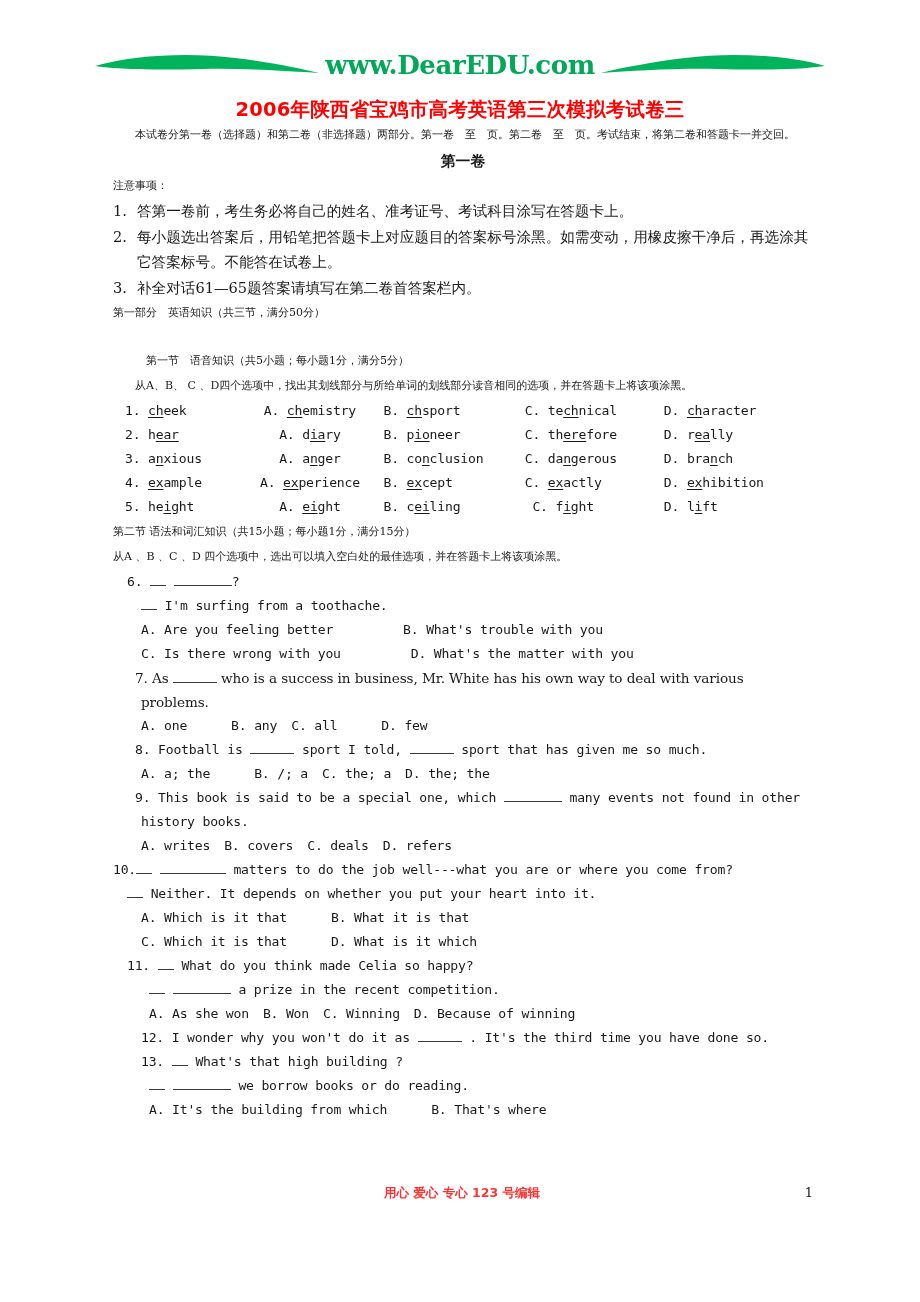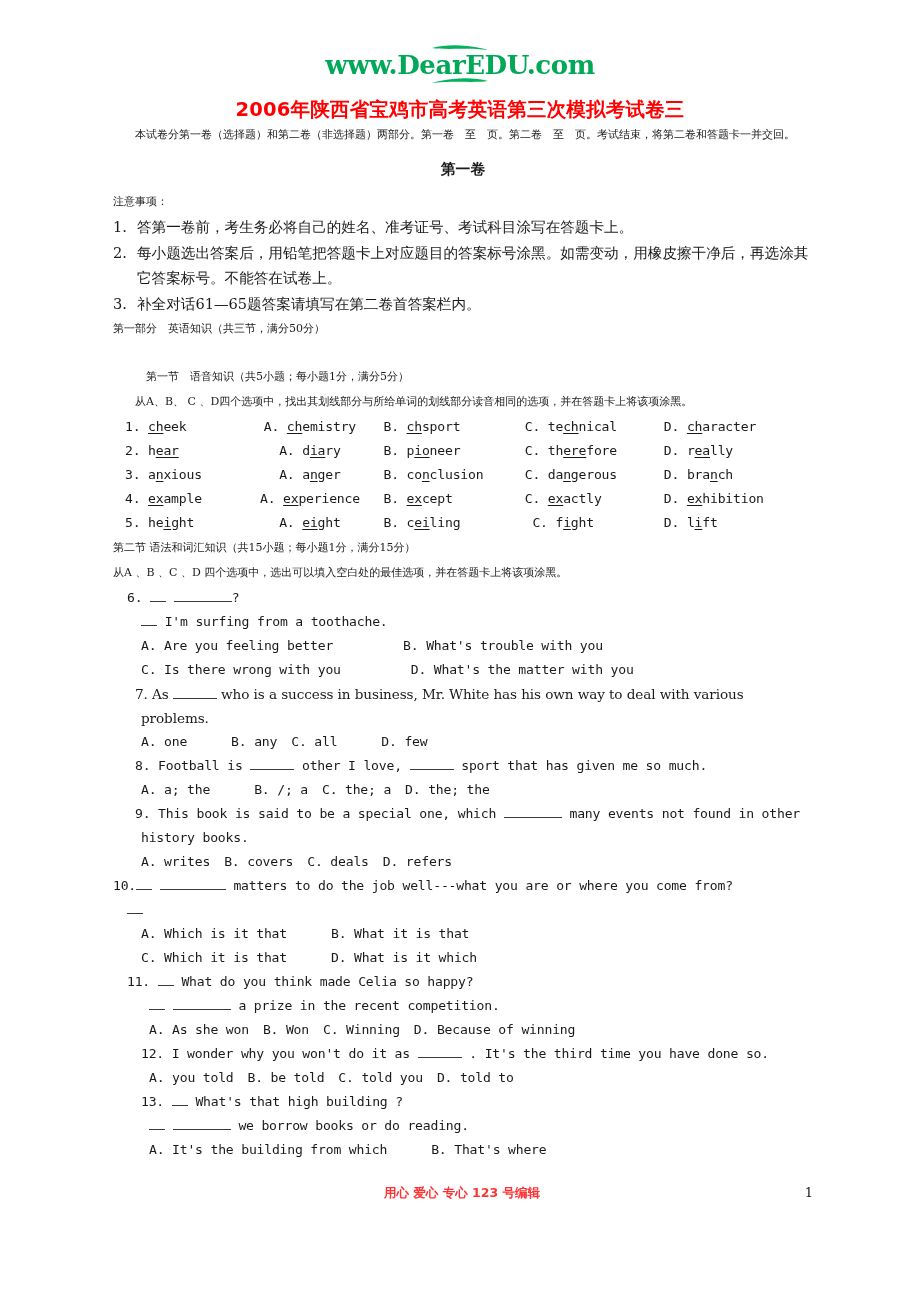--- a/index.html
+++ b/index.html
@@ -20,21 +20,20 @@
   
   .logo-band {
     position: absolute;
     left: 0;
     top: 44px;
     width: 920px;
     height: 40px;
     display: flex;
     align-items: center;
     justify-content: center;
-    flex-direction: column;
   }
   .logo-swoosh {
     display: block;
   }
   .logo-text {
     font-family: "DejaVu Serif", "Liberation Serif", serif;
     font-weight: bold;
     font-size: 26px;
     color: #00a857;
     letter-spacing: -0.4px;
@@ -78,21 +77,21 @@
   }
   .indent2 { text-indent: 2em; }
   .indent3 { text-indent: 3em; }
 
   .center-bold {
     text-align: center;
     font-family: "DejaVu Sans", "Liberation Sans", sans-serif;
     font-weight: bold;
     font-size: 14.8px;
     line-height: 25px;
-    margin: 8px;
+    margin: 0;
   }
 
   .notes-list { margin: 0; }
   .note-row {
     font-family: "DejaVu Serif", "Liberation Serif", serif;
     font-size: 14.6px;
     line-height: 25.5px;
     display: flex;
     align-items: flex-start;
   }
@@ -289,46 +288,45 @@
       <p class="q q-ind2"><span>C. Is there wrong with you</span><span class="opt-gap-xl"></span><span>D. What's the matter with you</span></p>
     </div>
 
     <div>
       <p class="q q-narrow q-ind4"><span>7.</span>&nbsp;<span>As</span>&nbsp;<span class="blank blank-md"></span>&nbsp;<span>who is a success in business, Mr. White has his own way to deal with various</span></p>
       <p class="q q-narrow q-ind2">problems.</p>
       <p class="q q-ind2"><span>A. one</span><span class="opt-gap-lg"></span><span>B. any</span><span class="opt-gap"></span><span>C. all</span><span class="opt-gap-lg"></span><span>D. few</span></p>
     </div>
 
     <div>
-      <p class="q q-ind4"><span>8.</span>&nbsp;<span>Football is</span>&nbsp;<span class="blank blank-md"></span>&nbsp;<span>other I love,</span>&nbsp;<span class="blank blank-md"></span>&nbsp;<span>sport that has given me so much.</span></p>
+      <p class="q q-ind4"><span>8.</span>&nbsp;<span>Football is</span>&nbsp;<span class="blank blank-md"></span>&nbsp;<span>sport I told,</span>&nbsp;<span class="blank blank-md"></span>&nbsp;<span>sport that has given me so much.</span></p>
       <p class="q q-ind2"><span>A. a; the</span><span class="opt-gap-lg"></span><span>B. /; a</span><span class="opt-gap"></span><span>C. the; a</span><span class="opt-gap"></span><span>D. the; the</span></p>
     </div>
 
     <div>
       <p class="q q-ind4"><span>9.</span>&nbsp;<span>This book is said to be a special one, which</span>&nbsp;<span class="blank blank-lg"></span>&nbsp;<span>many events not found in other</span></p>
       <p class="q q-ind2">history books.</p>
       <p class="q q-ind2"><span>A. writes</span><span class="opt-gap"></span><span>B. covers</span><span class="opt-gap"></span><span>C. deals</span><span class="opt-gap"></span><span>D. refers</span></p>
     </div>
 
     <div>
       <p class="q"><span>10.</span><span class="dash"></span>&nbsp;<span class="blank blank-xl"></span>&nbsp;<span>matters to do the job well---what you are or where you come from?</span></p>
-      <p class="q q-ind1"><span class="dash"></span>&nbsp;</p>
+      <p class="q q-ind1"><span class="dash"></span>&nbsp;<span>Neither. It depends on whether you put your heart into it.</span></p>
       <p class="q q-ind2"><span>A. Which is it that</span><span class="opt-gap-lg"></span><span>B. What it is that</span></p>
       <p class="q q-ind2"><span>C. Which it is that</span><span class="opt-gap-lg"></span><span>D. What is it which</span></p>
     </div>
 
     <div>
       <p class="q q-ind1"><span>11.</span>&nbsp;<span class="dash"></span>&nbsp;<span>What do you think made Celia so happy?</span></p>
       <p class="q q-ind3"><span class="dash"></span>&nbsp;<span class="blank blank-lg"></span>&nbsp;<span>a prize in the recent competition.</span></p>
       <p class="q q-ind3"><span>A. As she won</span><span class="opt-gap"></span><span>B. Won</span><span class="opt-gap"></span><span>C. Winning</span><span class="opt-gap"></span><span>D. Because of winning</span></p>
     </div>
 
     <div>
       <p class="q q-ind2"><span>12.</span>&nbsp;<span>I wonder why you won't do it as</span>&nbsp;<span class="blank blank-md"></span>&nbsp;<span>. It's the third time you have done so.</span></p>
-      <p class="q q-ind3"><span>A. you told</span><span class="opt-gap"></span><span>B. be told</span><span class="opt-gap"></span><span>C. told you</span><span class="opt-gap"></span><span>D. told to</span></p>
     </div>
 
     <div>
       <p class="q q-ind2"><span>13.</span>&nbsp;<span class="dash"></span>&nbsp;<span>What's that high building ?</span></p>
       <p class="q q-ind3"><span class="dash"></span>&nbsp;<span class="blank blank-lg"></span>&nbsp;<span>we borrow books or do reading.</span></p>
       <p class="q q-ind3"><span>A. It's the building from which</span><span class="opt-gap-lg"></span><span>B. That's where</span></p>
     </div>
 
   </div>
 

